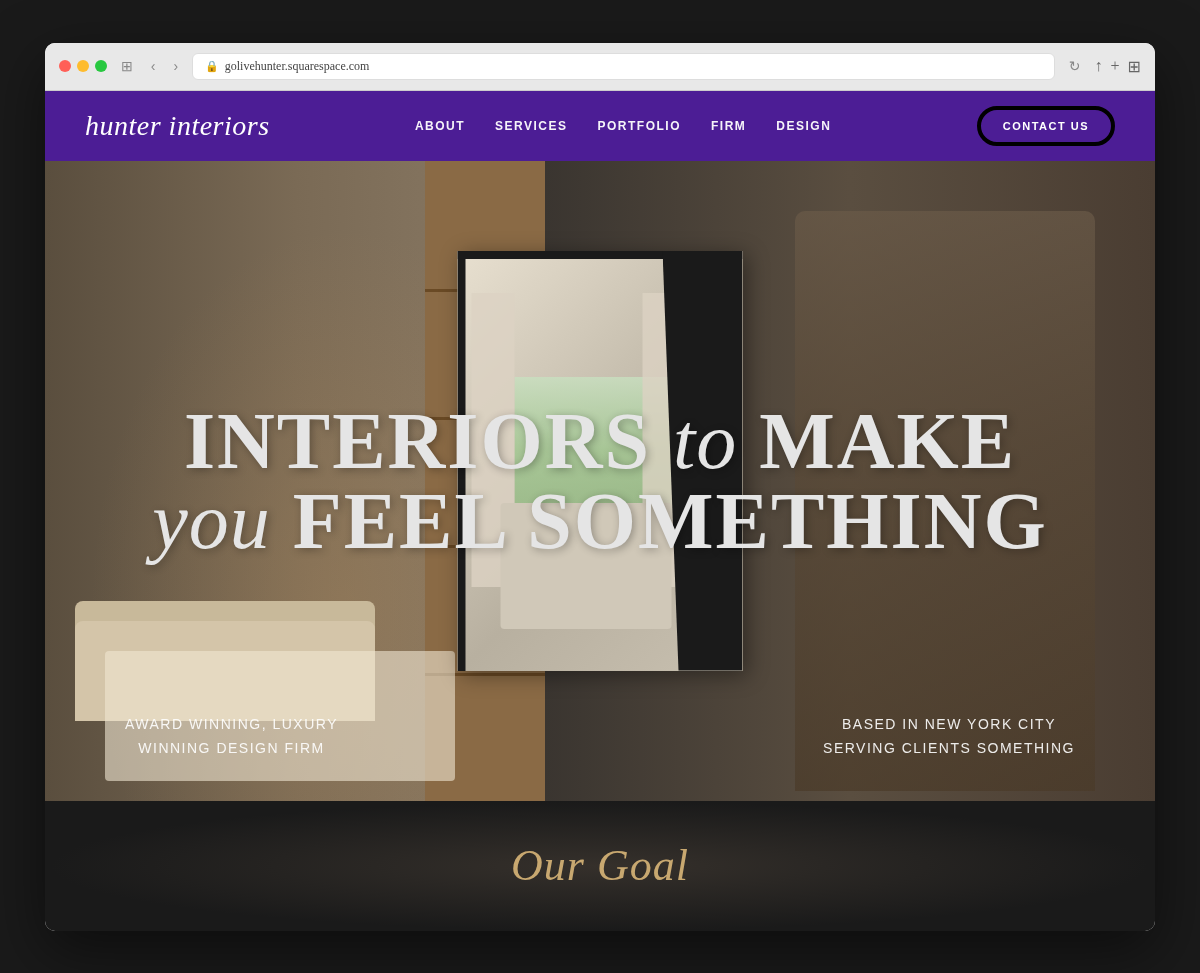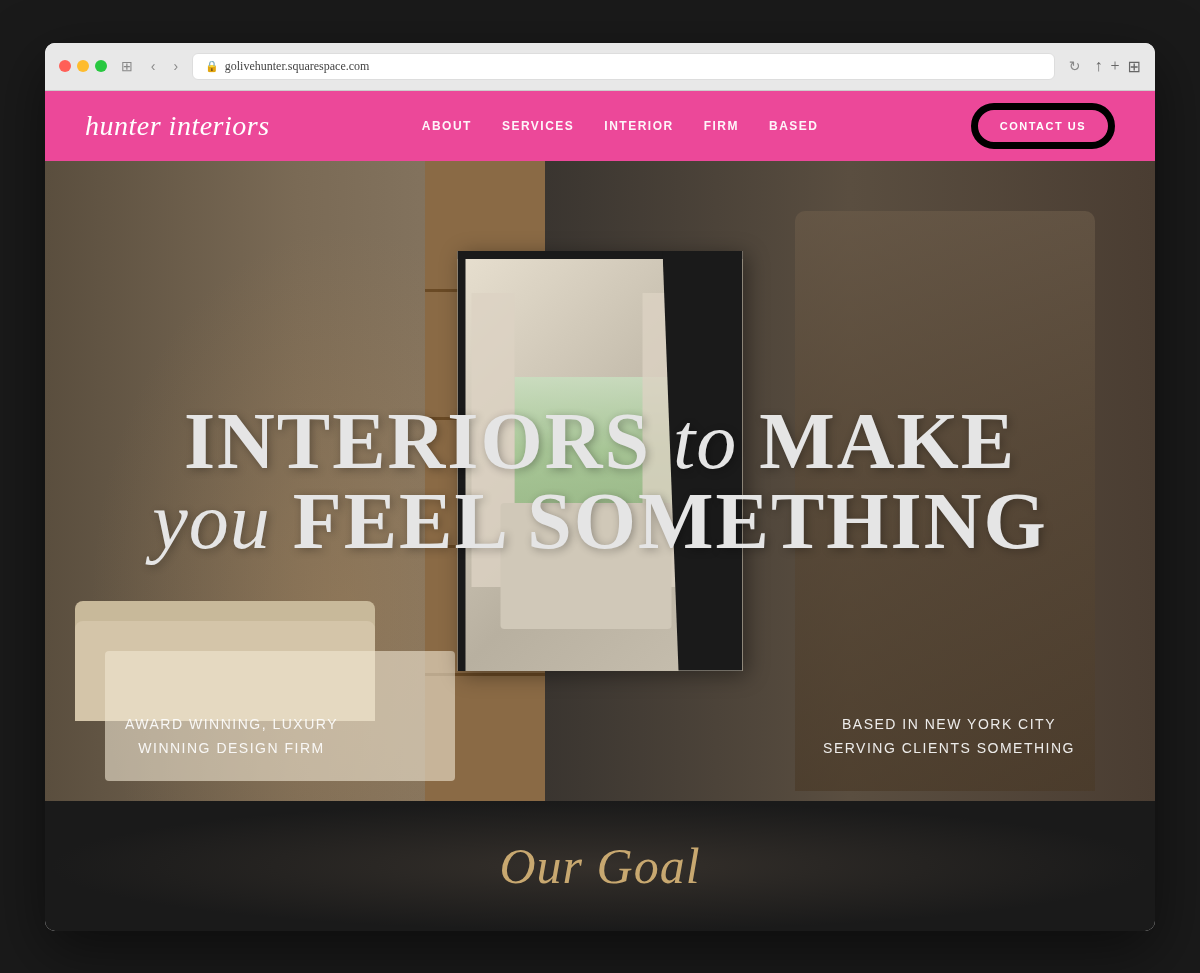--- a/index.html
+++ b/index.html
@@ -80,21 +80,21 @@
       font-size: 16px;
     }
 
     
     .website {
       overflow: hidden;
     }
 
     
     .site-header {
-      background: #ec4899;
+      background: #4c1d95;
       padding: 0 40px;
       height: 70px;
       display: flex;
       align-items: center;
       justify-content: space-between;
     }
 
     .site-logo {
       font-family: 'Georgia', serif;
       font-style: italic;
@@ -115,21 +115,21 @@
       color: #fff;
       text-decoration: none;
       font-size: 12px;
       font-family: Arial, sans-serif;
       letter-spacing: 1.5px;
       font-weight: 600;
       opacity: 0.95;
     }
 
     .contact-btn {
-      border: 7px solid #000000;
+      border: 4px solid #000000;
       color: #fff;
       padding: 10px 22px;
       border-radius: 25px;
       font-size: 11px;
       font-family: Arial, sans-serif;
       letter-spacing: 1.5px;
       font-weight: 700;
       cursor: pointer;
       background: transparent;
       text-transform: uppercase;
@@ -357,21 +357,21 @@
     .our-goal-bg {
       position: absolute;
       inset: 0;
       background: radial-gradient(ellipse at 50% 50%, rgba(80,70,60,0.5) 0%, transparent 70%);
     }
 
     .our-goal-text {
       font-family: 'Georgia', serif;
       font-style: italic;
       color: #c8a870;
-      font-size: 50px;
+      font-size: 44px;
       z-index: 2;
       font-weight: 400;
       letter-spacing: 1px;
     }
   </style>
 </head>
 <body>
 
 <div class="browser-window">
 
@@ -401,23 +401,23 @@
   </div>
 
   <div class="website">
 
     <header class="site-header">
       <div class="site-logo">hunter interiors</div>
 
       <nav class="site-nav">
         <a class="nav-link" href="#">ABOUT</a>
         <a class="nav-link" href="#">SERVICES</a>
-        <a class="nav-link" href="#">INTERIOR</a>
+        <a class="nav-link" href="#">PORTFOLIO</a>
         <a class="nav-link" href="#">FIRM</a>
-        <a class="nav-link" href="#">BASED</a>
+        <a class="nav-link" href="#">DESIGN</a>
       </nav>
 
       <button class="contact-btn">CONTACT US</button>
     </header>
 
     <section class="hero">
 
       <div class="hero-bg">
 
         <div class="hero-left-panel">

